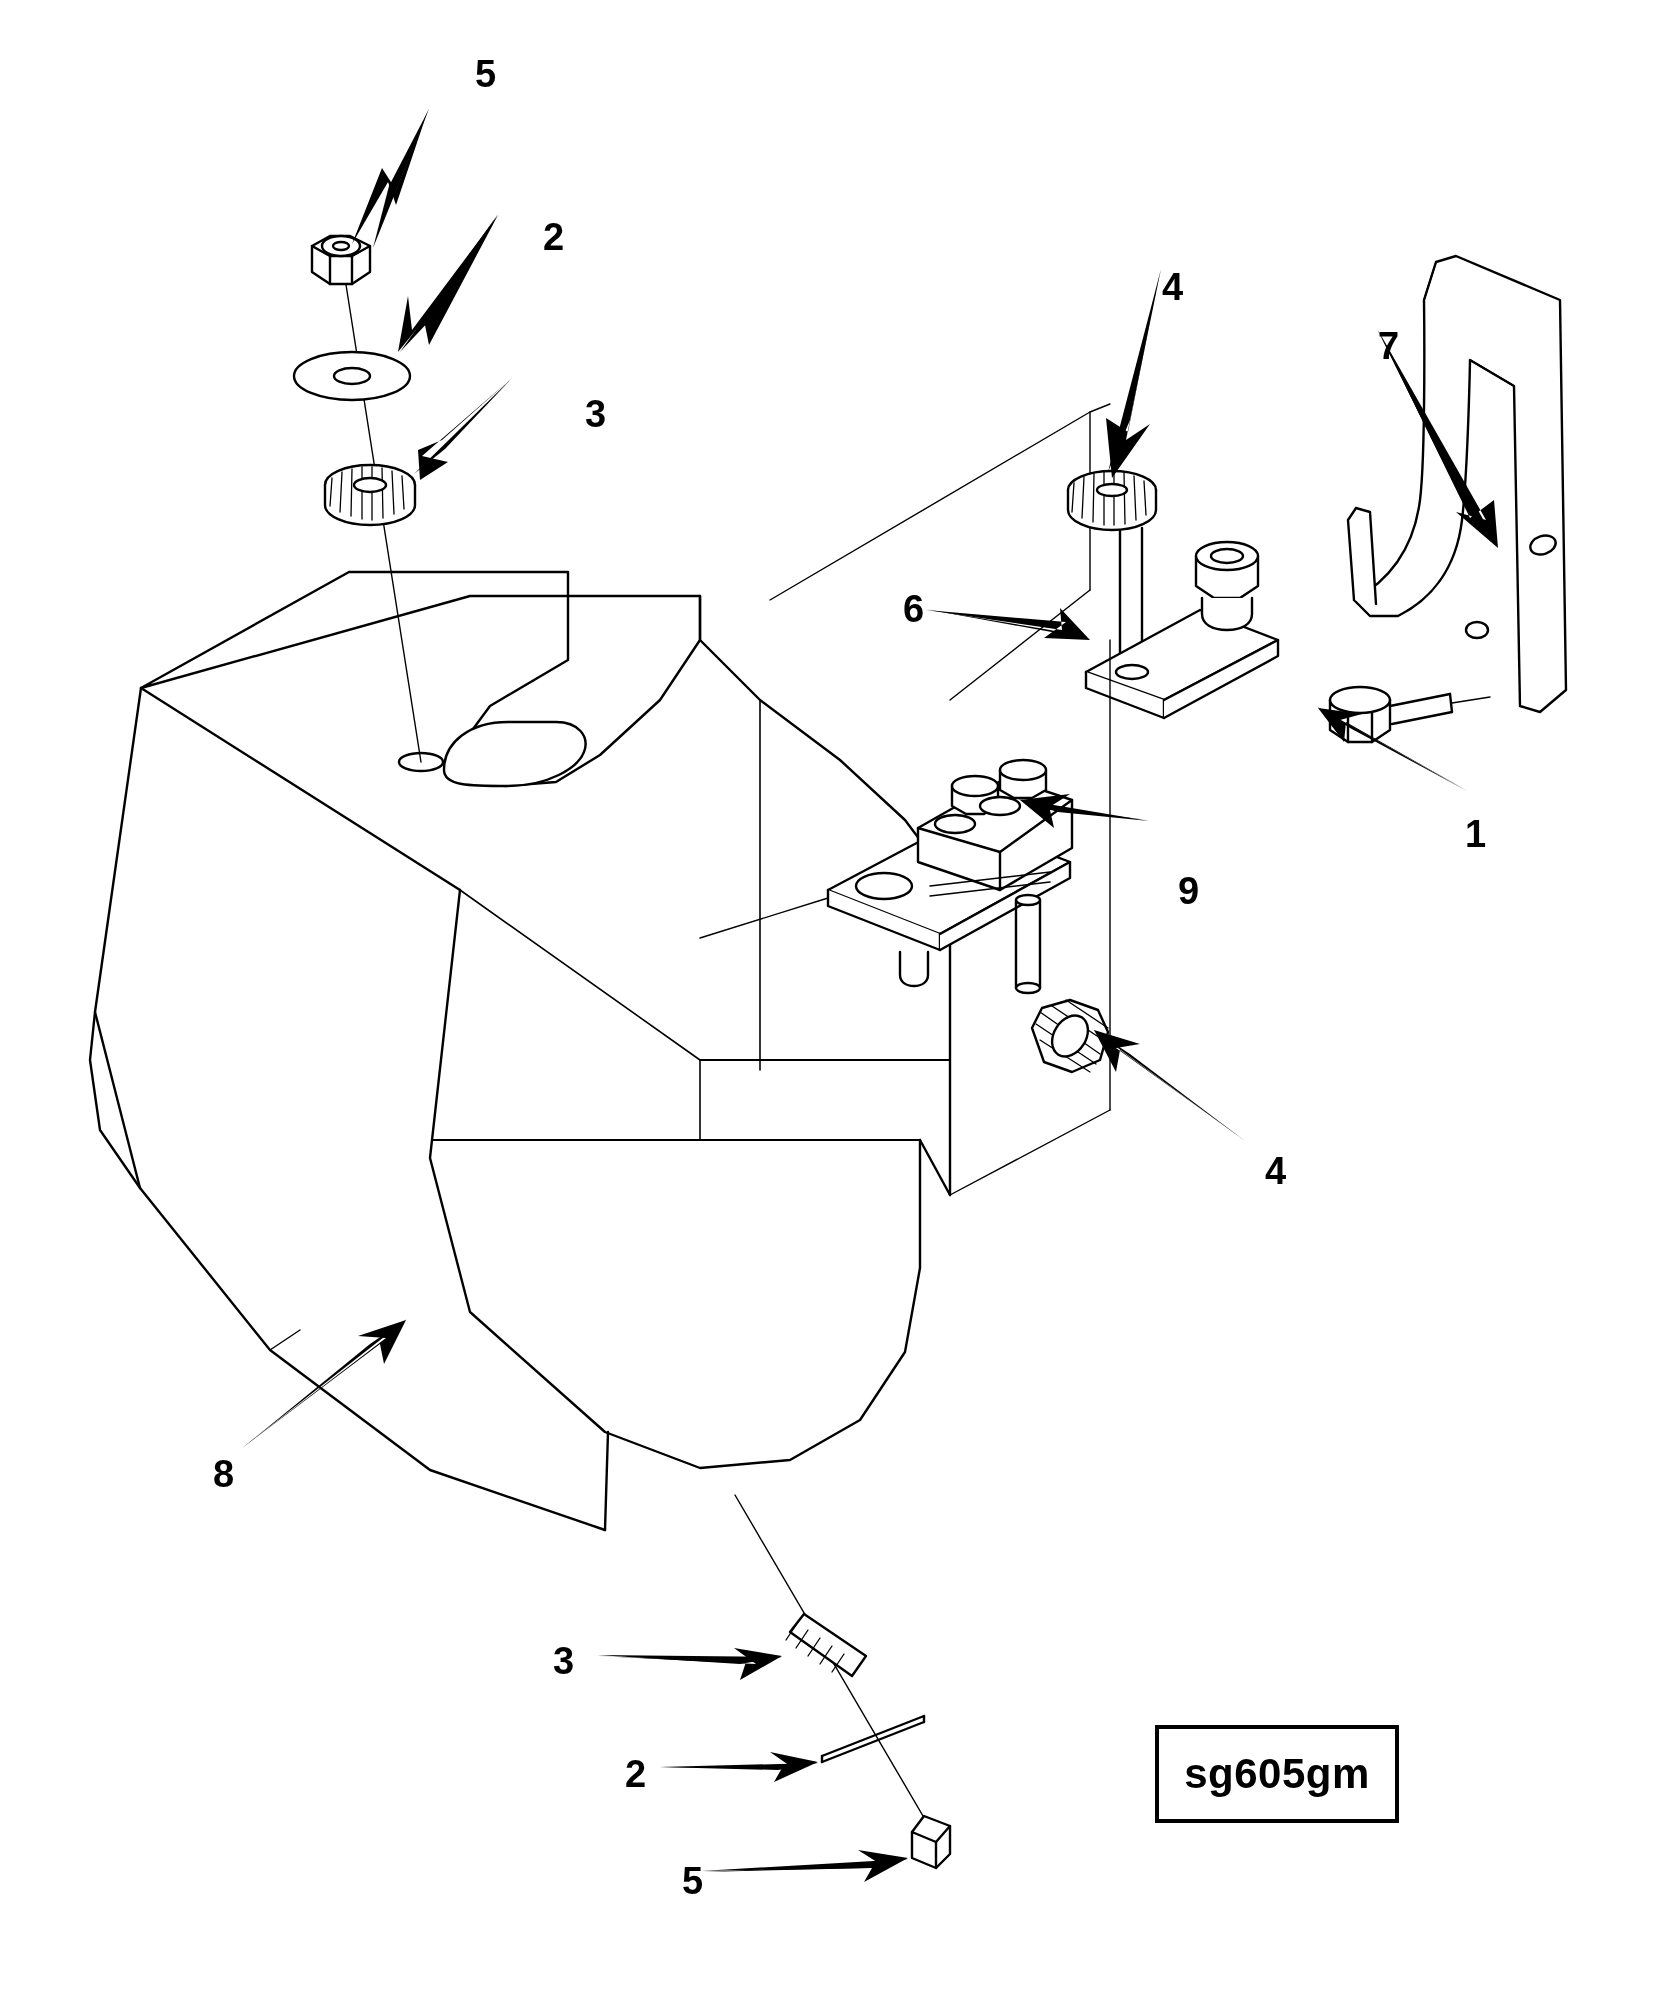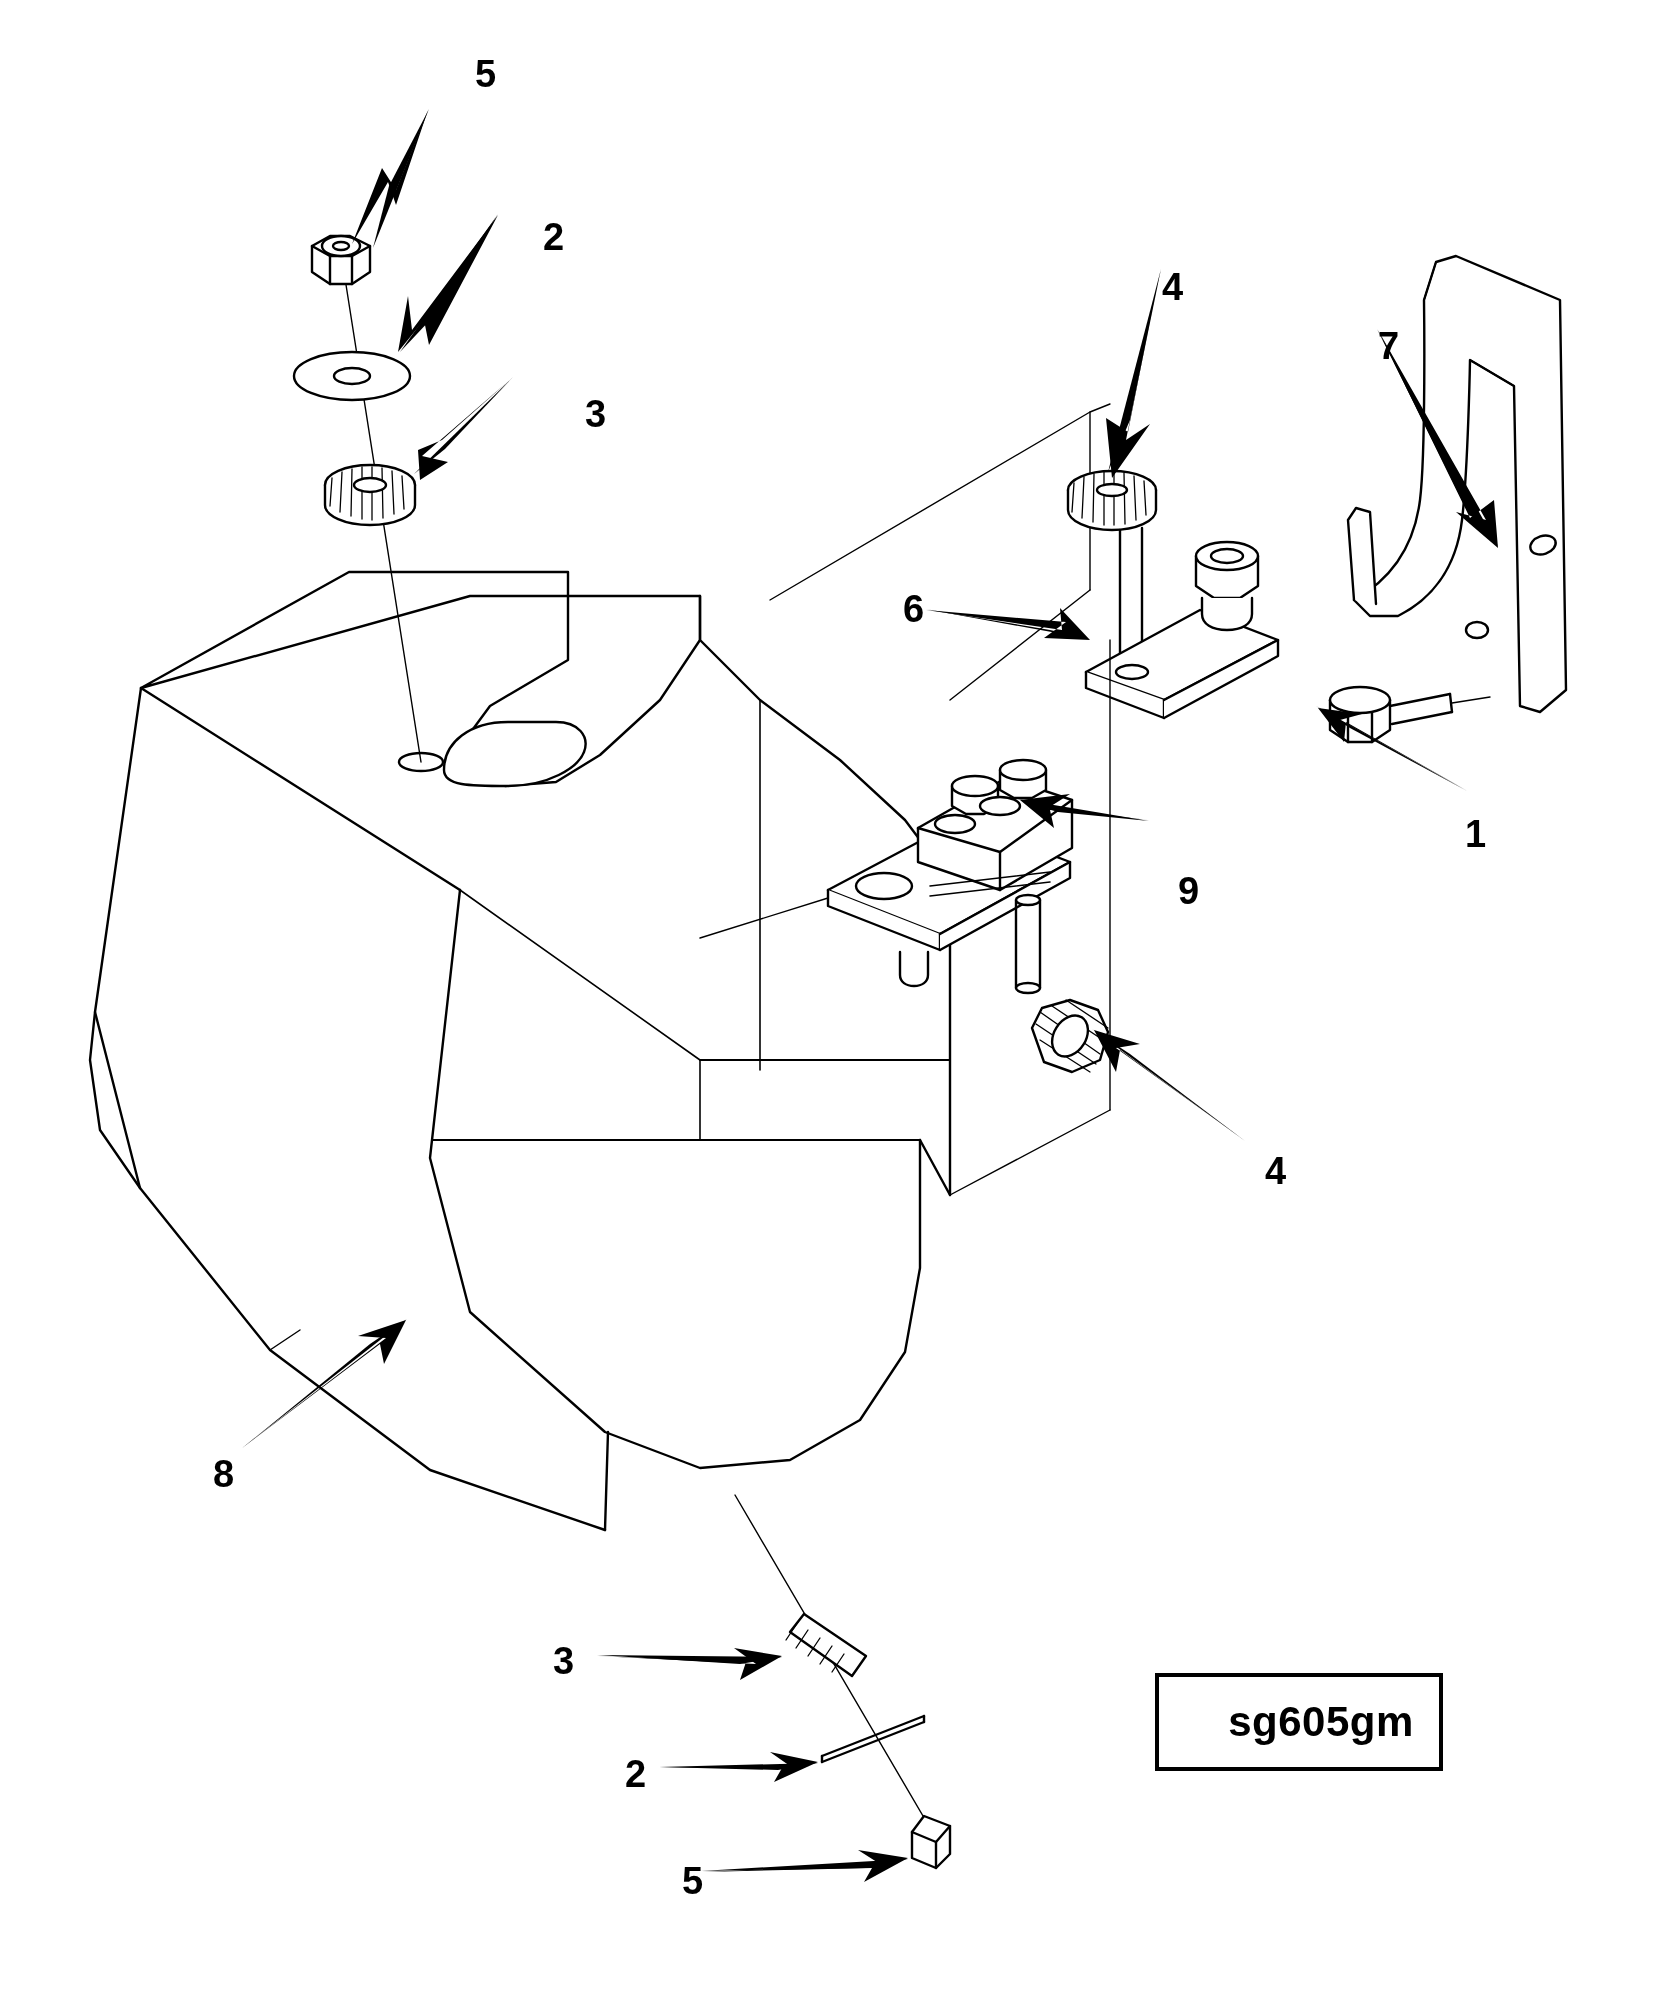--- a/index.html
+++ b/index.html
@@ -307,17 +307,17 @@
   <div class="callout" style="left:1378px; top:327px;">7</div>
   <div class="callout" style="left:903px; top:590px;">6</div>
   <div class="callout" style="left:1465px; top:815px;">1</div>
   <div class="callout" style="left:1178px; top:872px;">9</div>
   <div class="callout" style="left:1265px; top:1152px;">4</div>
   <div class="callout" style="left:213px; top:1455px;">8</div>
   <div class="callout" style="left:553px; top:1642px;">3</div>
   <div class="callout" style="left:625px; top:1755px;">2</div>
   <div class="callout" style="left:682px; top:1862px;">5</div>
 
-  <div class="partbox" style="left:1155px; top:1673px; width:236px; height:90px;padding-left:44px;">
+  <div class="partbox" style="left:1155px; top:1725px; width:236px; height:90px;">
     <span>sg605gm</span>
   </div>
 
 </div>
 
 </body></html>

